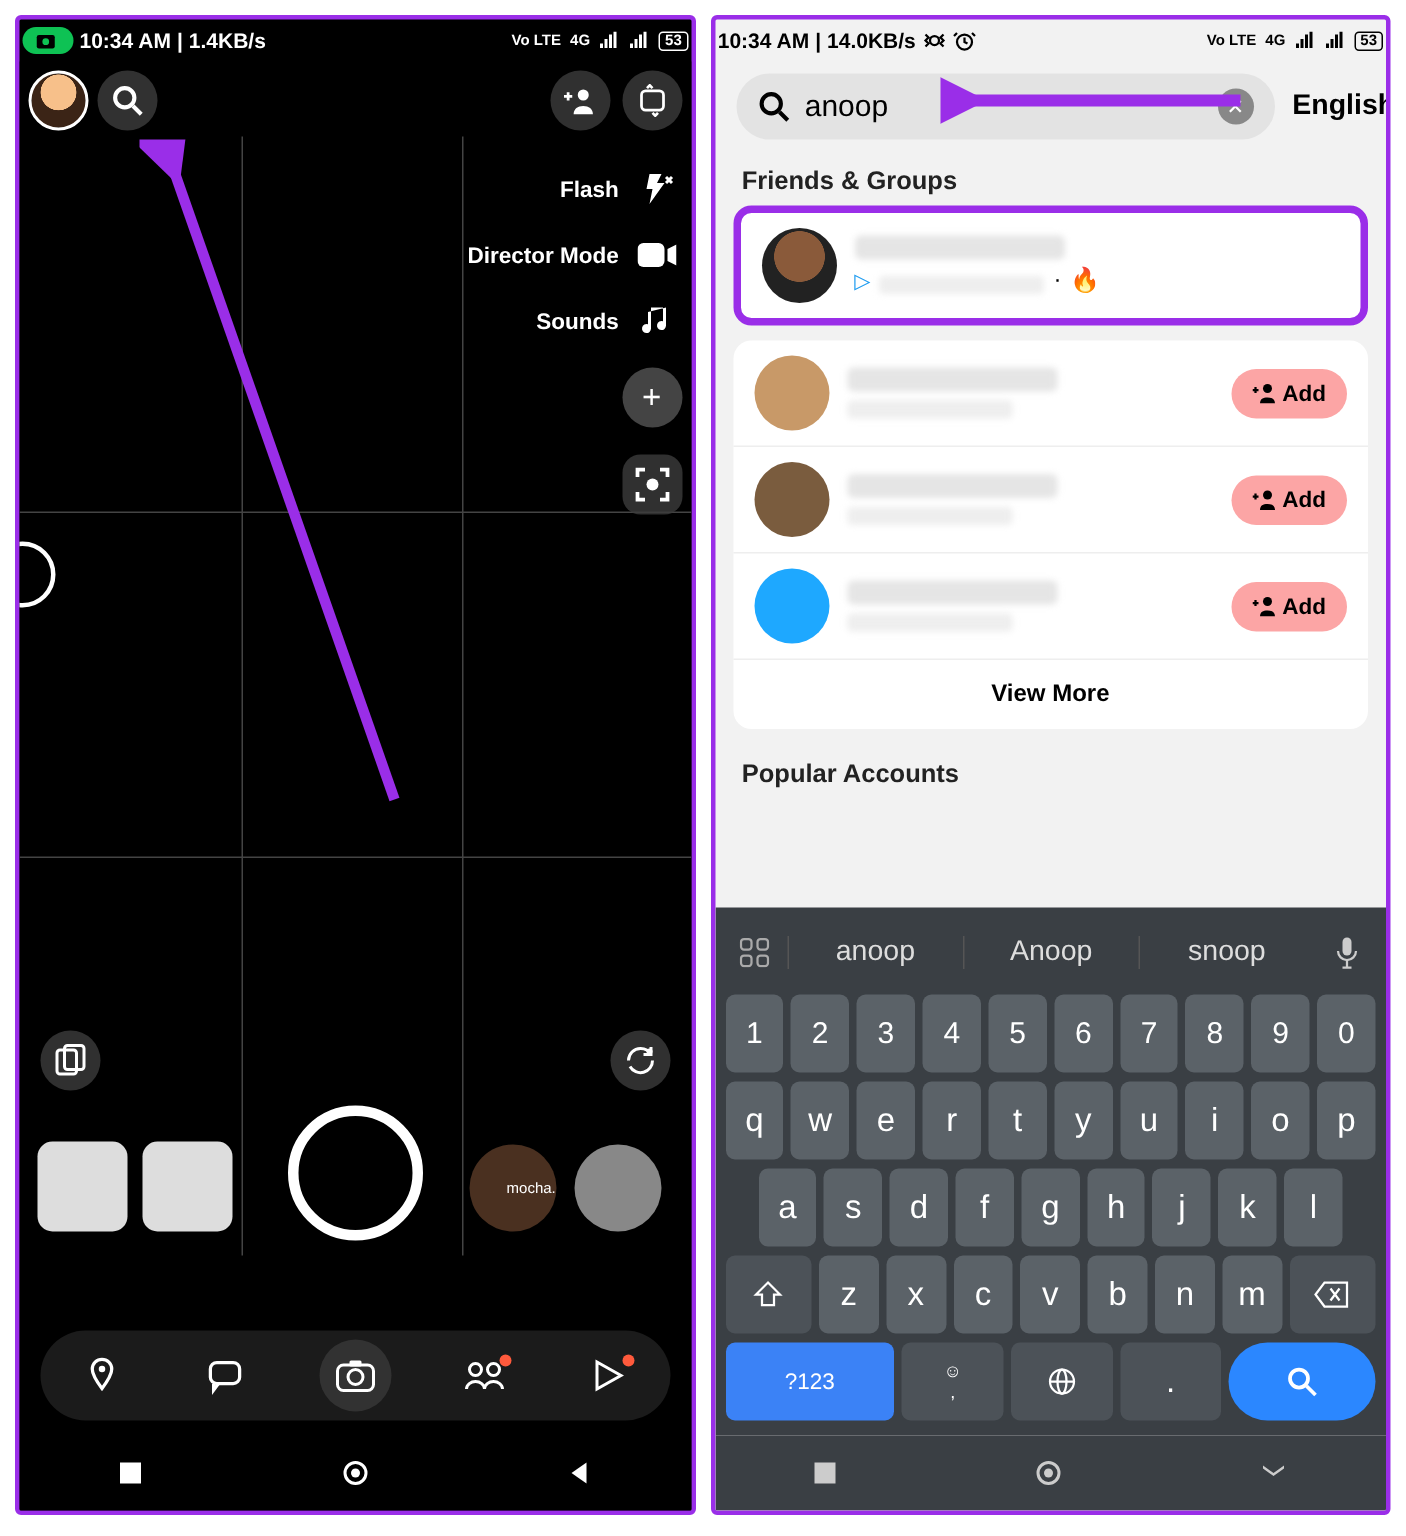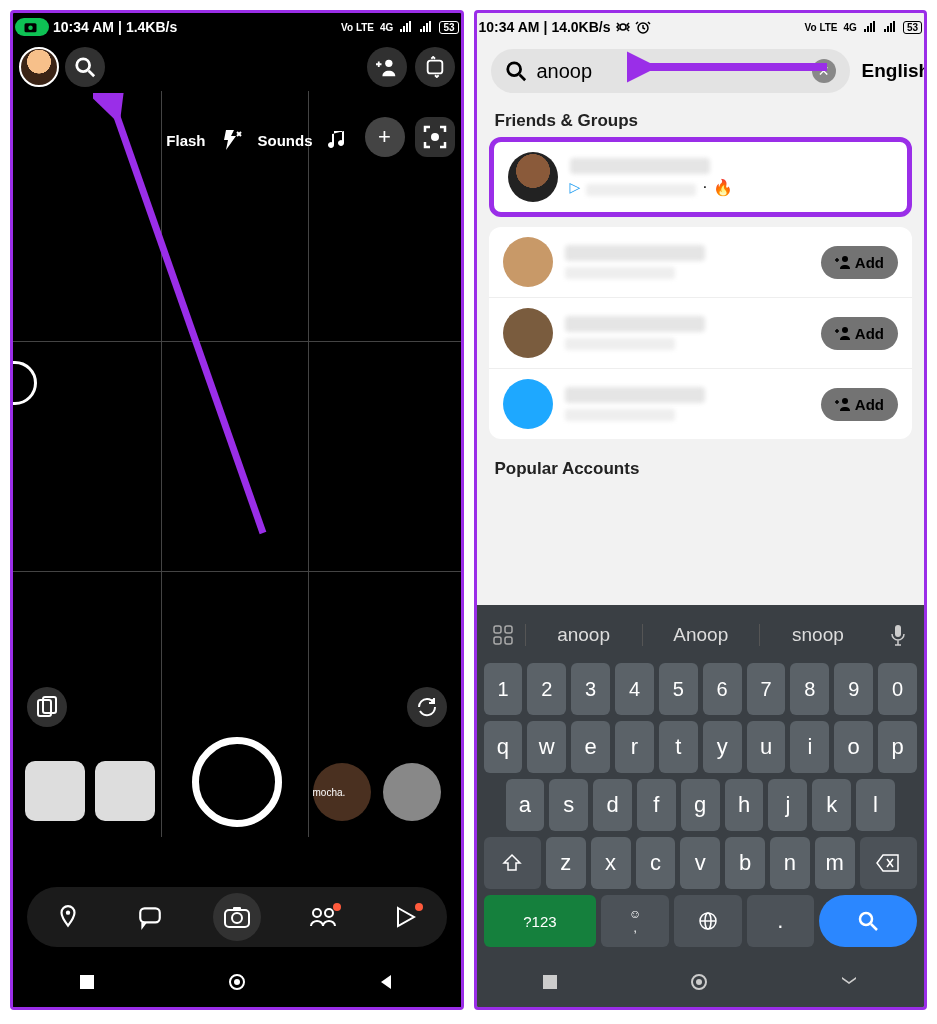--- a/index.html
+++ b/index.html
@@ -23,36 +23,36 @@
 .grid-v2{left:66%;top:50px;bottom:170px;width:1px}
 .grid-h1{top:300px;left:0;right:0;height:1px}
 .grid-h2{top:530px;left:0;right:0;height:1px}
 
 .top-row{position:absolute;top:6px;left:6px;right:6px;display:flex;justify-content:space-between;align-items:center}
 .avatar-small{width:40px;height:40px;border-radius:50%;background:radial-gradient(circle at 50% 35%, #f7c08a 40%, #3b2416 41%);border:2px solid #fff}
 .search-btn{width:40px;height:40px;border-radius:50%;background:rgba(70,70,70,.7);display:flex;align-items:center;justify-content:center;margin-left:6px}
 .right-icons{display:flex;gap:8px}
 .icon-pill{width:40px;height:40px;border-radius:50%;background:rgba(60,60,60,.8);display:flex;align-items:center;justify-content:center;color:#fff}
 
-.side-opts{position:absolute;top:68px;right:6px;display:flex;flex-direction:row;gap:10px;align-items:flex-end}
+.side-opts{position:absolute;top:68px;right:6px;display:flex;flex-direction:column;gap:10px;align-items:flex-end}
 .side-row{display:flex;align-items:center;gap:8px;color:#fff;font-size:15px;font-weight:600}
 .side-ic{width:34px;height:34px;display:flex;align-items:center;justify-content:center}
 .plus-circ{width:40px;height:40px;border-radius:50%;background:#444;display:flex;align-items:center;justify-content:center;color:#fff;font-size:22px;margin-top:4px}
 .scan-ic{width:40px;height:40px;border-radius:12px;background:rgba(60,60,60,.8);display:flex;align-items:center;justify-content:center;margin-top:8px}
 
 .focus-ring{position:absolute;left:-20px;top:320px;width:44px;height:44px;border:3px solid #fff;border-radius:50%}
 
 .mem-ic{position:absolute;bottom:280px;left:14px;width:40px;height:40px;border-radius:50%;background:rgba(60,60,60,.8);display:flex;align-items:center;justify-content:center}
 .refresh-ic{position:absolute;bottom:280px;right:14px;width:40px;height:40px;border-radius:50%;background:rgba(60,60,60,.8);display:flex;align-items:center;justify-content:center}
 
 .shutter{position:absolute;bottom:180px;left:50%;transform:translateX(-50%);width:90px;height:90px;border:7px solid #fff;border-radius:50%}
 .thumb{position:absolute;bottom:186px;width:60px;height:60px;border-radius:10px;background:#ddd}
 .thumb.t1{left:12px}
 .thumb.t2{left:82px}
-.lens{position:absolute;bottom:186px;width:58px;height:58px;border-radius:50%;background:#4a3020;display:flex;align-items:center;justify-content:flex-start;color:#fff;font-size:10px}
+.lens{position:absolute;bottom:186px;width:58px;height:58px;border-radius:50%;background:#4a3020;display:flex;align-items:center;justify-content:flex-end;color:#fff;font-size:10px}
 .lens.l1{right:90px}
 .lens.l2{right:20px;background:#888}
 
 .bottom-nav{position:absolute;bottom:60px;left:14px;right:14px;height:60px;background:#1b1b1b;border-radius:30px;display:flex;align-items:center;justify-content:space-around}
 .nav-item{position:relative;display:flex;align-items:center;justify-content:center;width:40px;height:40px}
 .cam-center{width:48px;height:48px;border-radius:50%;background:rgba(255,255,255,.1)}
 .dot{position:absolute;top:6px;right:2px;width:8px;height:8px;border-radius:50%;background:#ff5a3c}
 
 .sys-nav{position:absolute;bottom:0;left:0;right:0;height:50px;display:flex;align-items:center;justify-content:space-around}
 .phone .sys-nav{color:#fff}
@@ -77,33 +77,33 @@
 .av{width:50px;height:50px;border-radius:50%;background:#d8b896;flex-shrink:0;position:relative}
 .av.bk{background:#c89968}
 .av.hat{background:#7a5c3e}
 .av.blue{background:#1ea8ff}
 .info{flex:1}
 .name-blur{width:140px;height:16px;background:#e5e5e5;border-radius:4px;filter:blur(2px)}
 .sub-blur{width:110px;height:12px;background:#eee;border-radius:3px;margin-top:6px;filter:blur(2px)}
 .status-row{display:flex;align-items:center;gap:6px;margin-top:4px}
 .send-ic{color:#1d9bf0;font-size:14px}
 .fire{font-size:16px}
-.add-btn{background:#737373;border-radius:18px;padding:8px 14px;font-size:15px;font-weight:700;display:flex;align-items:center;gap:4px}
+.add-btn{background:#fca5a5;border-radius:18px;padding:8px 14px;font-size:15px;font-weight:700;display:flex;align-items:center;gap:4px}
 .view-more{text-align:center;padding:14px;font-size:16px;font-weight:700}
 
 .keyboard{position:absolute;bottom:50px;left:0;right:0;background:#3a3f44;padding:8px 4px 4px}
 .kb-sugg{display:flex;align-items:center;height:44px}
 .kb-sugg .grid-ic{width:44px;display:flex;align-items:center;justify-content:center;color:#aaa}
 .sugg{flex:1;text-align:center;color:#ddd;font-size:19px;border-left:1px solid #555}
 .sugg:first-of-type{border-left:none}
 .mic{width:44px;display:flex;align-items:center;justify-content:center;color:#ccc}
 .kb-row{display:flex;gap:5px;margin:6px 3px;justify-content:center}
 .key{flex:1;height:52px;background:#5b6268;border-radius:6px;display:flex;align-items:center;justify-content:center;color:#fff;font-size:22px}
 .key.num{font-size:20px}
-.key.wide{flex:1.5;background:#15803d}
+.key.wide{flex:1.5;background:#3b82f6}
 .key.space{flex:4;background:#5b6268;font-size:15px}
 .key.go{flex:1.3;background:#2b87ff;border-radius:26px}
 .key.shift,.key.bksp{background:#4c5258;flex:1.3}
 
 svg{display:block}
 </style>
 </head>
 <body>
 
 <div class="phone">
@@ -166,20 +166,29 @@
     </div>
 
     <div class="side-opts">
       <div class="side-row">
         <span>Flash</span>
         <span class="side-ic">
             <svg width="24" height="24" viewBox="0 0 24 24">
               <path d="M7 2l-2 10h4l-2 10 10-14h-5l3-6z" fill="#fff"></path>
               <line x1="18" y1="4" x2="22" y2="8" stroke="#fff" stroke-width="2"></line>
               <line x1="22" y1="4" x2="18" y2="8" stroke="#fff" stroke-width="2"></line>
+            </svg>
+          </span>
+      </div>
+      <div class="side-row">
+        <span>Director Mode</span>
+        <span class="side-ic">
+            <svg width="26" height="20" viewBox="0 0 26 20">
+              <rect x="0" y="2" width="18" height="16" rx="4" fill="#fff"></rect>
+              <path d="M20 6l6-3v14l-6-3z" fill="#fff"></path>
             </svg>
           </span>
       </div>
       <div class="side-row">
         <span>Sounds</span>
         <span class="side-ic">
             <svg width="22" height="24" viewBox="0 0 22 24">
               <path d="M7 3v14a3 3 0 11-2-2.8V6l12-3v12a3 3 0 11-2-2.8V3z" fill="#fff"></path>
             </svg>
           </span>
@@ -386,20 +395,21 @@
         </div>
       <div class="add-btn">
           <svg width="16" height="14" viewBox="0 0 16 14">
             <circle cx="10" cy="4" r="3" fill="#000"></circle>
             <path d="M5 14c0-3 2-4 5-4s5 1 5 4z" fill="#000"></path>
             <path d="M2 3v4M0 5h4" stroke="#000" stroke-width="1.5"></path>
           </svg>
           <span>Add</span>
         </div>
     </div>
+    <div class="view-more">View More</div>
   </div>
 
   <div class="sec-title">Popular Accounts</div>
 
   <div class="keyboard">
     <div class="kb-sugg">
       <span class="grid-ic">
           <svg width="20" height="20" viewBox="0 0 20 20">
             <rect x="1" y="1" width="7" height="7" rx="2" stroke="#aaa" stroke-width="1.5" fill="none"></rect>
             <rect x="12" y="1" width="7" height="7" rx="2" stroke="#aaa" stroke-width="1.5" fill="none"></rect>

